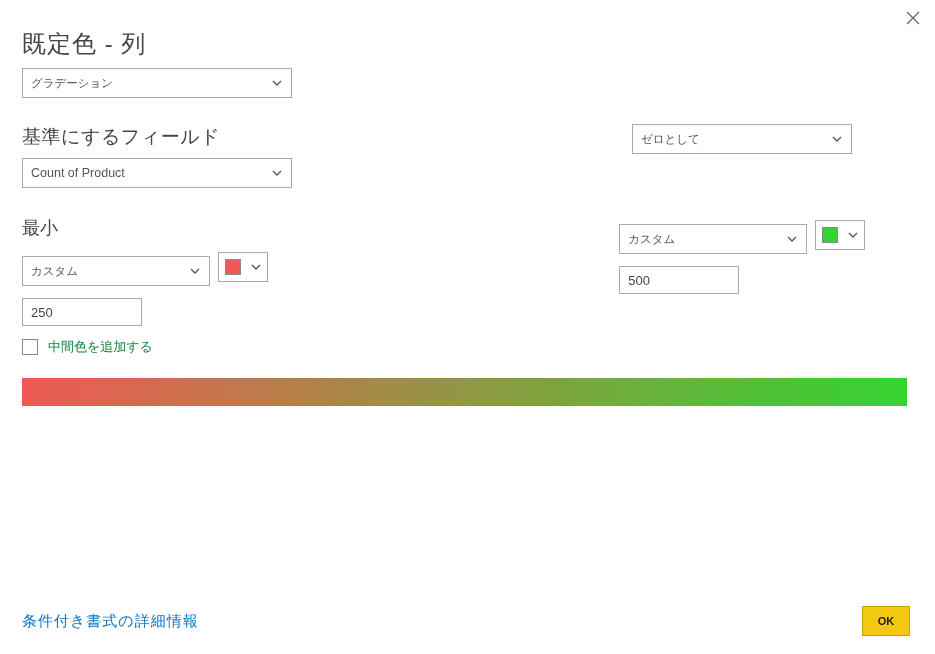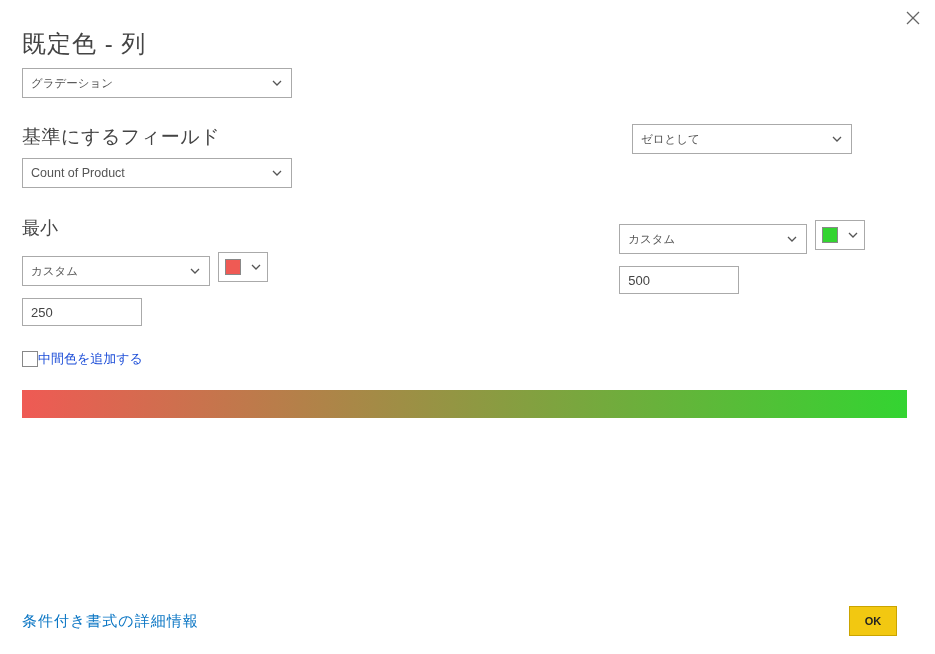--- a/index.html
+++ b/index.html
@@ -85,40 +85,40 @@
     .numbox {
       width: 120px; height: 28px;
       border: 1px solid #aaa;
       font-size: 13px;
       padding: 0 8px;
       margin-top: 12px;
       color: #444;
     }
 
     .check-row {
-      display: flex; align-items: center; 
-      margin-top: 24px;
-      font-size: 13px; color: #1d4ed8;
+      display: flex; align-items: center; gap: 10px;
+      margin-top: 12px;
+      font-size: 13px; color: #15803d;
     }
     .checkbox {
       width: 16px; height: 16px;
       border: 1px solid #888;
       background: #fff;
       cursor: pointer;
     }
 
     .gradient-bar {
       margin-top: 22px;
       height: 28px;
       width: 885px;
     }
 
     .footer {
       position: absolute;
-      left: 0; right: 16px; bottom: 18px;
+      left: 0; right: 3px; bottom: 18px;
       display: flex;
       align-items: center;
       padding: 0 22px;
     }
     .link {
       color: #0b76c4;
       font-size: 15px;
       letter-spacing: 1px;
       text-decoration: none;
       cursor: pointer;

